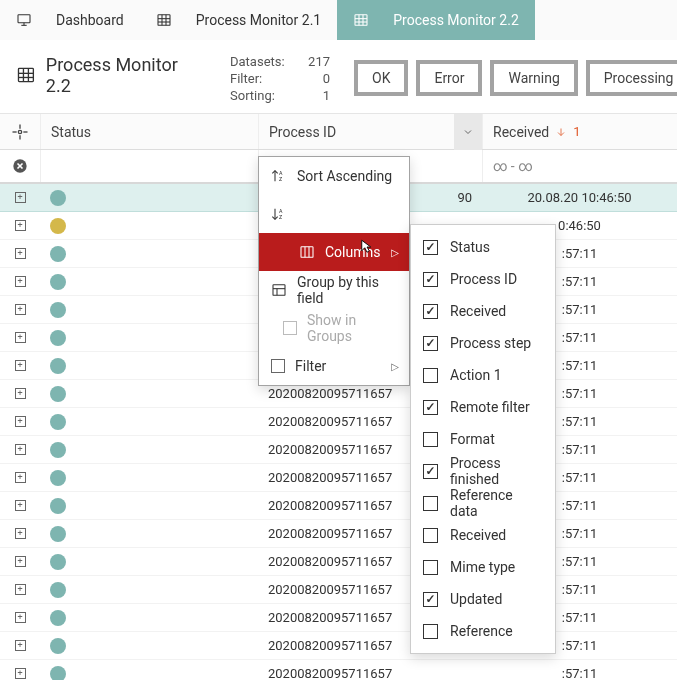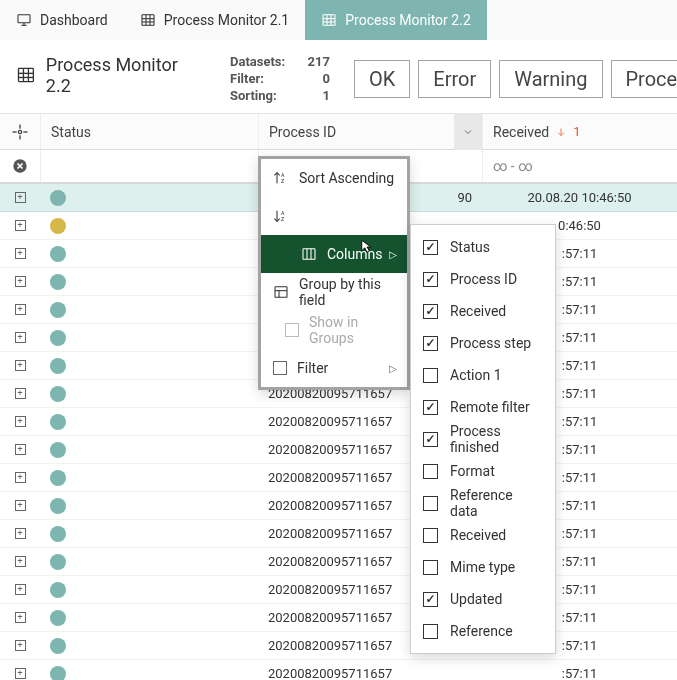--- a/index.html
+++ b/index.html
@@ -1,33 +1,33 @@
 <!DOCTYPE html>
 <html><head>
 <meta charset="utf-8">
 <style>
   * { box-sizing: border-box; margin: 0; padding: 0; font-family: -apple-system, BlinkMacSystemFont, "Segoe UI", Roboto, sans-serif; }
   body { width: 677px; height: 680px; background: #fff; color: #333; font-size: 13px; overflow: hidden; }
 
   
   .tabs { display: flex; height: 40px; background: #fafafa; }
-  .tab { display: flex; align-items: center; gap: 8px; padding: 0 16px; font-size: 14px; color: #333; cursor: pointer; }
+  .tab { display: flex; align-items: center; gap: 24px; padding: 0 16px; font-size: 14px; color: #333; cursor: pointer; }
   .tab.active { background: #7eb5b0; color: #fff; }
   .tab svg { width: 16px; height: 16px; }
 
   
   .header { display: flex; align-items: flex-start; padding: 14px 0 10px 16px; gap: 24px; border-bottom: 1px solid #e5e5e5; }
   .title-wrap { display: flex; align-items: center; gap: 10px; font-size: 18px; font-weight: 400; color: #333; min-width: 190px;}
   .title-wrap svg { width: 20px; height: 20px; }
-  .stats { display: flex; flex-direction: column; gap: 2px; font-size: 13px; color: #555; min-width: 100px; font-weight: bold;}
+  .stats { display: flex; flex-direction: column; gap: 2px; font-size: 13px; color: #555; min-width: 100px;}
   .stat-row { display: flex; }
   .stat-label { width: 70px; }
   .stat-val { width: 30px; text-align: right; }
   .filter-btns { display: flex; gap: 8px; align-items: center; margin-top: 6px;}
-  .filter-btn { border: 1px solid #a3a3a3; background: #fff; padding: 6px 14px; font-size: 20px; color: #444; cursor: pointer; }
+  .filter-btn { border: 4px solid #a3a3a3; background: #fff; padding: 6px 14px; font-size: 14px; color: #444; cursor: pointer; }
 
   
   .grid { position: relative; }
   .grid-header { display: flex; height: 36px; border-bottom: 1px solid #ddd; background: #fbfbfb; }
   .gcol { display: flex; align-items: center; padding: 0 10px; font-size: 14px; color: #444; border-left: 1px solid #eee; }
   .gcol:first-child { border-left: none; }
   .col-expand { width: 40px; justify-content: center; }
   .col-status { width: 218px; }
   .col-process { width: 224px; position: relative; }
   .col-received { flex: 1; }
@@ -42,23 +42,23 @@
   .rc { display: flex; align-items: center; padding: 0 10px; }
   .rc.exp { width: 40px; justify-content: center; }
   .rc.status { width: 218px; }
   .rc.proc { width: 224px; }
   .rc.recv { flex: 1; justify-content: center; }
   .status-dot { width: 16px; height: 16px; border-radius: 50%; background: #7eb5b0; }
   .status-dot.warn { background: #d4b84a; }
   .expand-icon { width: 11px; height: 11px; border: 1px solid #666; display: flex; align-items: center; justify-content: center; font-size: 9px; line-height: 1; color: #666; }
 
   
-  .dd-menu { position: absolute; left: 258px; top: 156px; width: 152px; background: #fff; border: 3px solid #a3a3a3; box-shadow: 0 4px 12px rgba(0,0,0,0.15); z-index: 10; }
+  .dd-menu { position: absolute; left: 258px; top: 156px; width: 152px; background: #fff; border: 1px solid #a3a3a3; box-shadow: 0 4px 12px rgba(0,0,0,0.15); z-index: 10; }
   .dd-item { display: flex; align-items: center; gap: 10px; height: 38px; padding: 0 12px; font-size: 14px; color: #333; position: relative; }
-  .dd-item.sel { background: #14532d; color: #fff; padding-left: 40px; }
+  .dd-item.sel { background: #b91c1c; color: #fff; padding-left: 40px; }
   .dd-item.disabled { color: #aaa; margin-left: 12px; }
   .dd-item .arrow-r { position: absolute; right: 10px; font-size: 10px; }
   .dd-item svg { width: 16px; height: 16px; flex-shrink: 0; }
   .dd-cb { width: 14px; height: 14px; border: 1.5px solid #666; flex-shrink: 0; }
 
   
   .sub-menu { position: absolute; left: 410px; top: 224px; width: 146px; background: #fff; border: 1px solid #ccc; box-shadow: 0 4px 12px rgba(0,0,0,0.15); z-index: 11; padding: 6px 0;}
   .sub-item { display: flex; align-items: center; gap: 12px; height: 32px; padding: 0 12px; font-size: 14px; color: #333; }
   .sub-cb { width: 15px; height: 15px; border: 1.5px solid #333; display: flex; align-items: center; justify-content: center; flex-shrink: 0; }
   .sub-cb.checked::after { content: "✓"; font-size: 12px; font-weight: bold; color: #333; }
@@ -432,26 +432,26 @@
     </div>
     <div class="sub-item">
       <span class="sub-cb "></span>
       <span>Action 1</span>
     </div>
     <div class="sub-item">
       <span class="sub-cb checked"></span>
       <span>Remote filter</span>
     </div>
     <div class="sub-item">
+      <span class="sub-cb "></span>
+      <span>Format</span>
+    </div>
+    <div class="sub-item">
       <span class="sub-cb checked"></span>
       <span>Process finished</span>
-    </div>
-    <div class="sub-item">
-      <span class="sub-cb "></span>
-      <span>Format</span>
     </div>
     <div class="sub-item">
       <span class="sub-cb "></span>
       <span>Reference data</span>
     </div>
     <div class="sub-item">
       <span class="sub-cb "></span>
       <span>Received</span>
     </div>
     <div class="sub-item">

